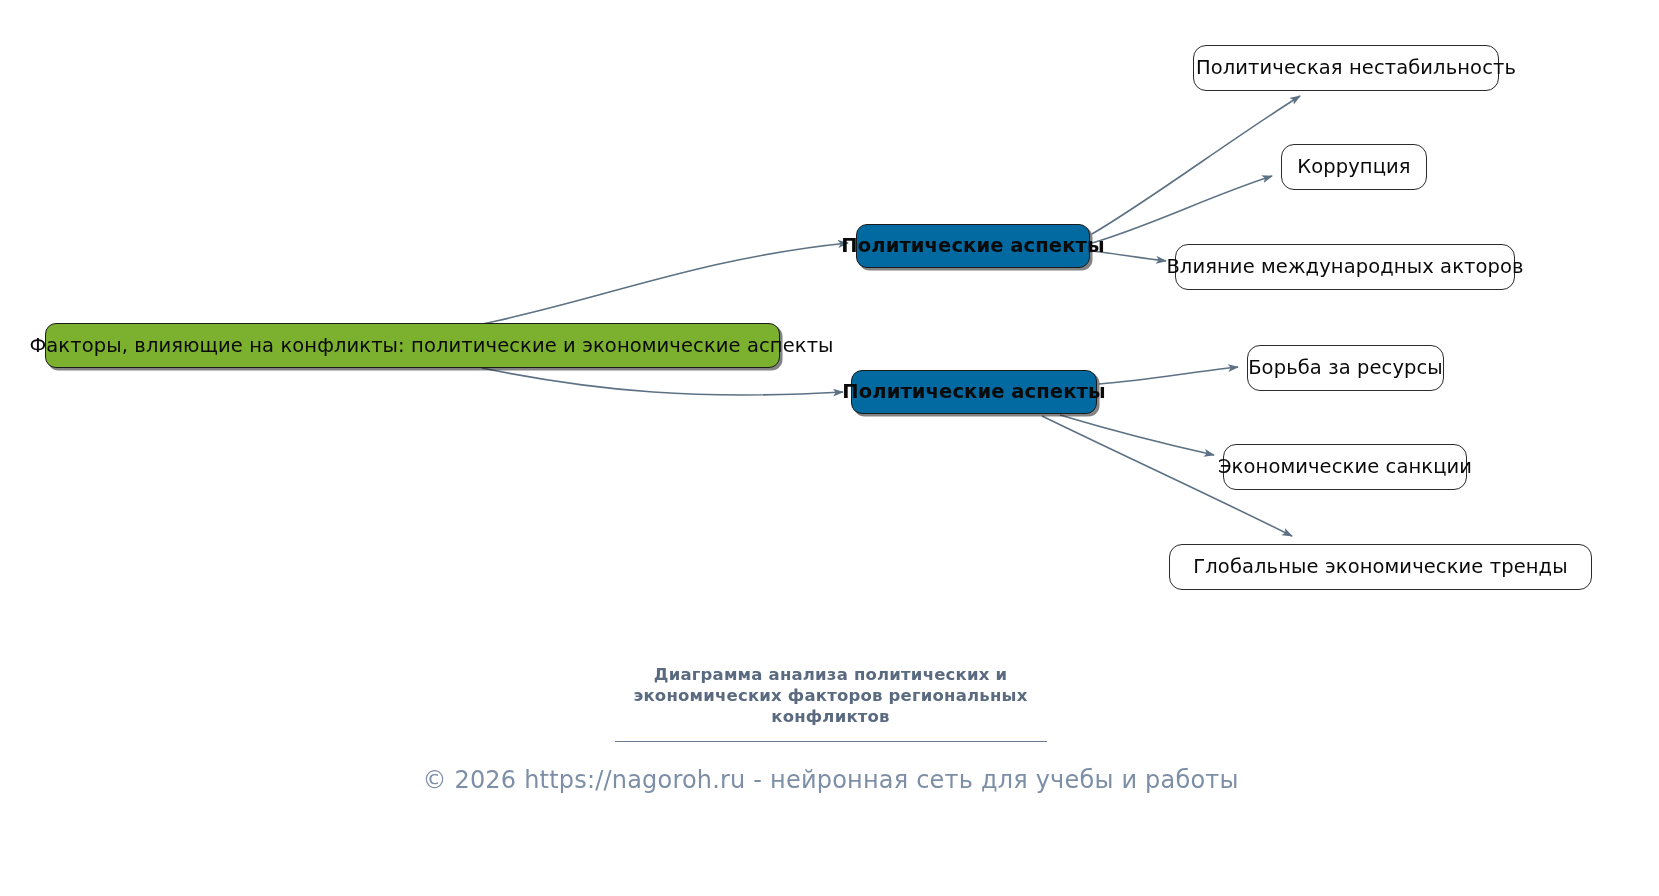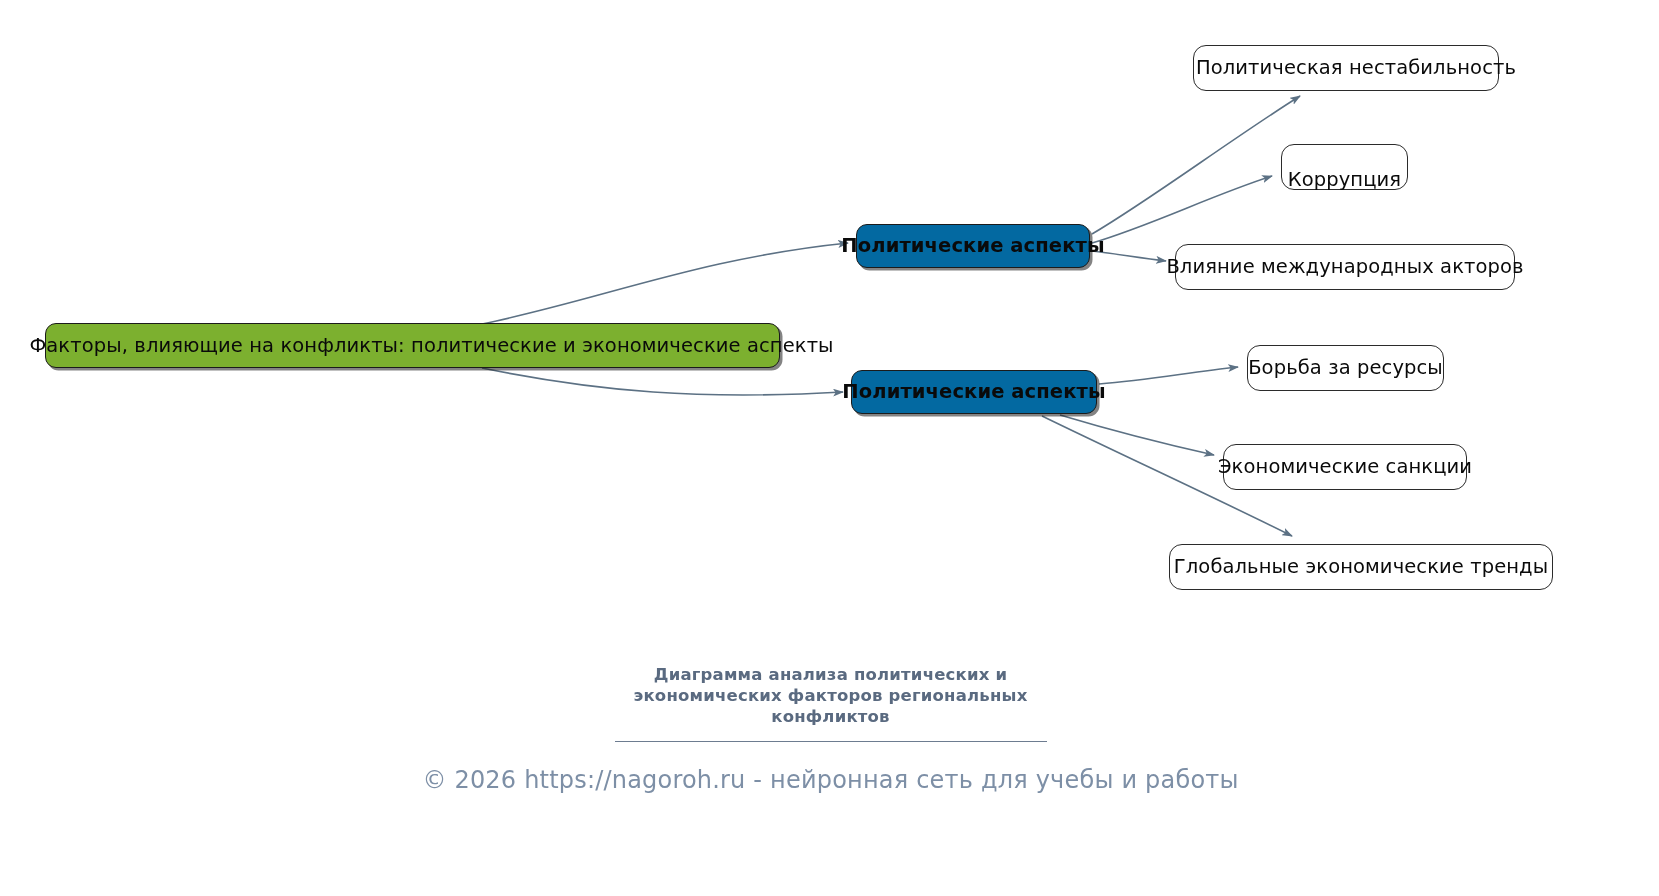--- a/index.html
+++ b/index.html
@@ -134,37 +134,37 @@
   </div>
 
   <div class="node node-branch" style="left:851px; top:370px; width:246px; height:44px;">
     <span>Политические аспекты</span>
   </div>
 
   <div class="node node-leaf" style="left:1193px; top:45px; width:306px; height:46px;padding-left:20px;">
     <span>Политическая нестабильность</span>
   </div>
 
-  <div class="node node-leaf" style="left:1281px; top:144px; width:127px; height:46px;align-items:flex-end;">
+  <div class="node node-leaf" style="left:1281px; top:144px; width:146px; height:46px;">
     <span>Коррупция</span>
   </div>
 
   <div class="node node-leaf" style="left:1175px; top:244px; width:340px; height:46px;">
     <span>Влияние международных акторов</span>
   </div>
 
   <div class="node node-leaf" style="left:1247px; top:345px; width:197px; height:46px;">
     <span>Борьба за ресурсы</span>
   </div>
 
   <div class="node node-leaf" style="left:1223px; top:444px; width:244px; height:46px;">
     <span>Экономические санкции</span>
   </div>
 
-  <div class="node node-leaf" style="left:1169px; top:544px; width:384px; height:46px;">
+  <div class="node node-leaf" style="left:1169px; top:544px; width:423px; height:46px;">
     <span>Глобальные экономические тренды</span>
   </div>
 
   <div class="caption-block">
     <div class="caption-title">Диаграмма анализа политических и экономических факторов региональных конфликтов</div>
     <div class="caption-rule"></div>
     <div class="caption-credit">© 2026 https://nagoroh.ru - нейронная сеть для учебы и работы</div>
   </div>
 
 </div>

